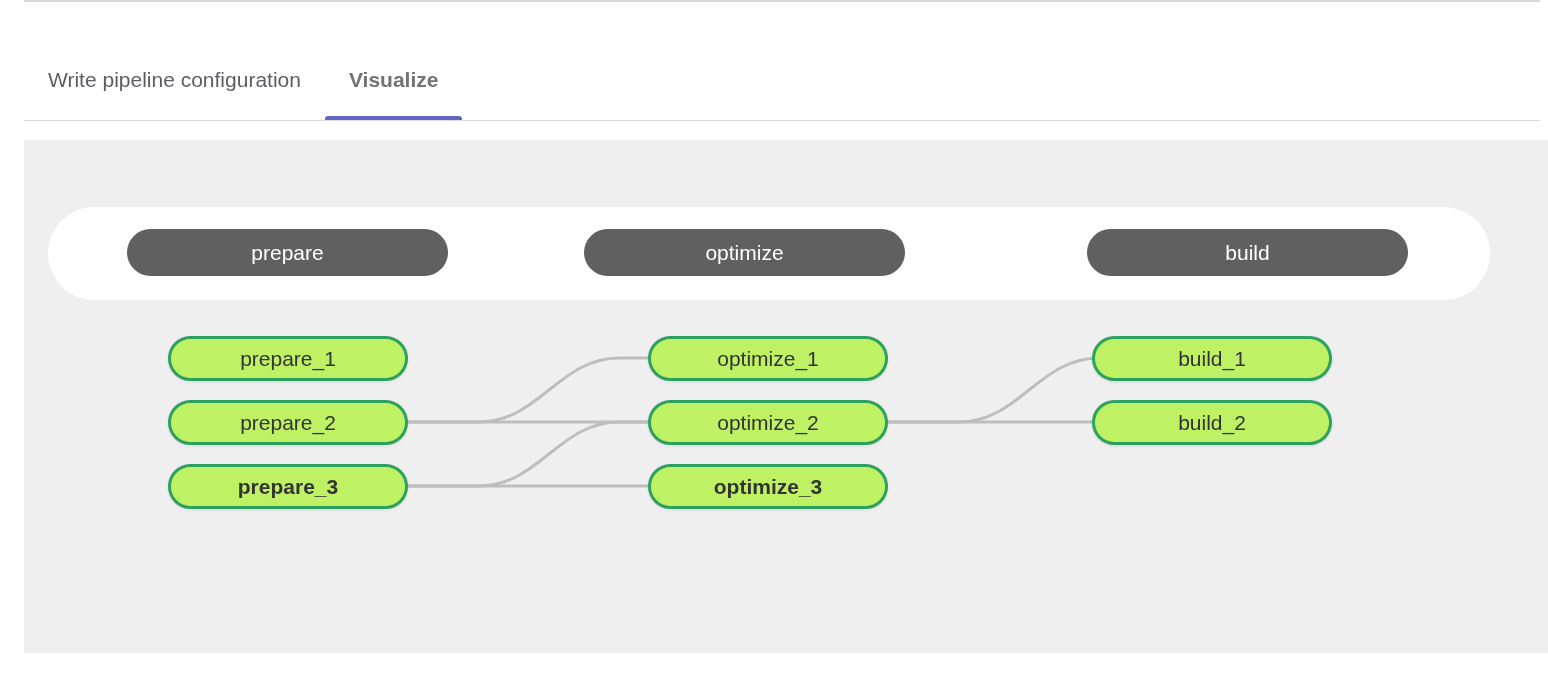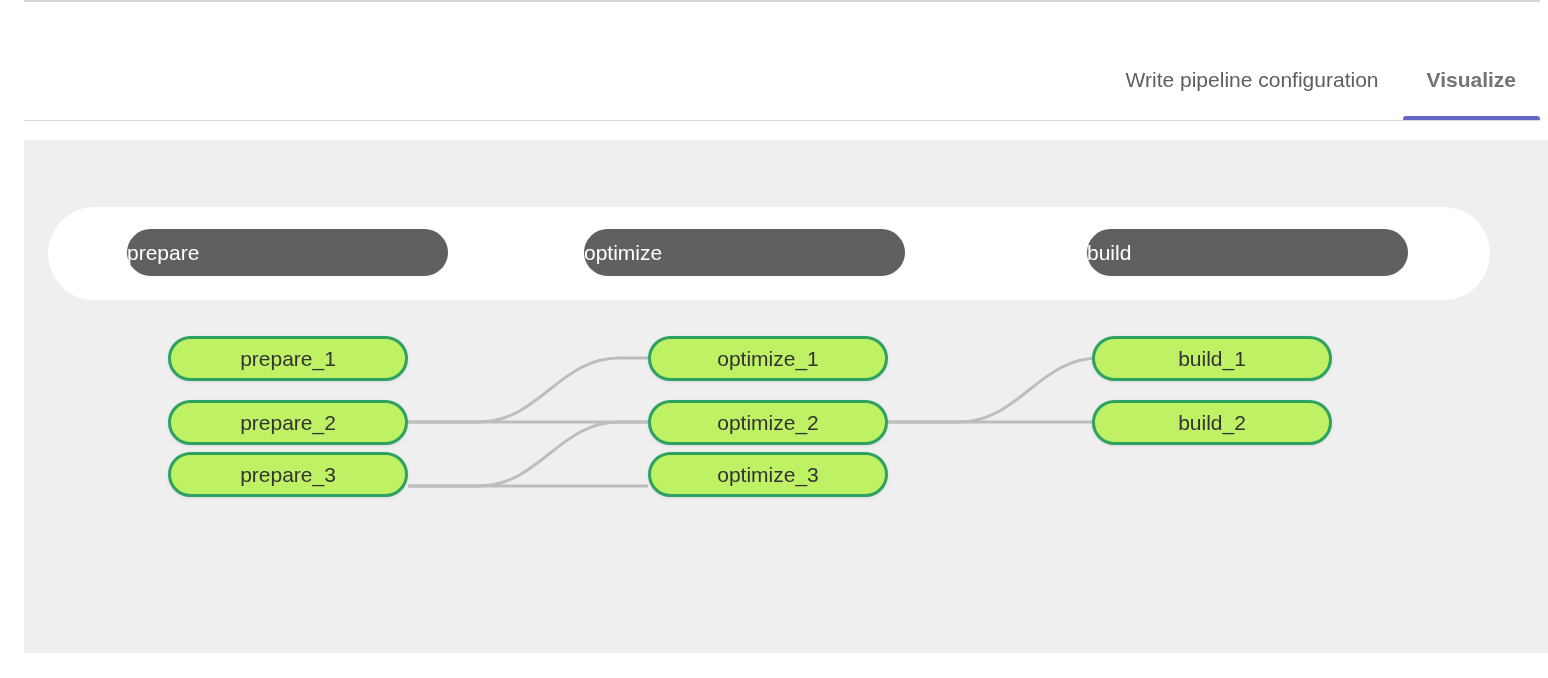--- a/index.html
+++ b/index.html
@@ -23,21 +23,20 @@
   .tabs {
     position: absolute;
     left: 24px;
     top: 2px;
     right: 8px;
     height: 119px;
     display: flex;
     align-items: flex-end;
     border-bottom: 1px solid #dbdbdb;
     box-sizing: border-box;
-    justify-content: flex-end;
   }
   .tab {
     position: relative;
     height: 80px;
     display: flex;
     align-items: center;
     justify-content: center;
     padding: 0 24px;
     font-size: 21px;
     color: #5e5d63;
@@ -79,20 +78,21 @@
     position: absolute;
     top: 89px;
     width: 321px;
     height: 47px;
     background: var(--stage_pill_gray, #606060);
     border-radius: 24px;
     color: #ffffff;
     font-size: 21px;
     display: flex;
     align-items: center;
+    justify-content: center;
   }
   .stage-prepare  { left: 103px; }
   .stage-optimize { left: 560px; }
   .stage-build    { left: 1063px; }
   .links-svg {
     position: absolute;
     left: 0;
     top: 0;
     width: 1524px;
     height: 513px;
@@ -116,21 +116,21 @@
     align-items: center;
     justify-content: center;
     box-shadow: 0 1px 3px rgba(0,0,0,0.10);
     cursor: pointer;
   }
   .col-prepare  { left: 144px; }
   .col-optimize { left: 624px; }
   .col-build    { left: 1068px; }
   .row-1 { top: 196px; }
   .row-2 { top: 260px; }
-  .row-3 { top: 312px; }
+  .row-3 { top: 324px; font-weight: bold; }
   .row-4 { top: 388px; }
 </style>
 </head>
 <body>
 
 <div class="top-line"></div>
 
 <nav class="tabs">
   <div class="tab">
     <span>Write pipeline configuration</span>

